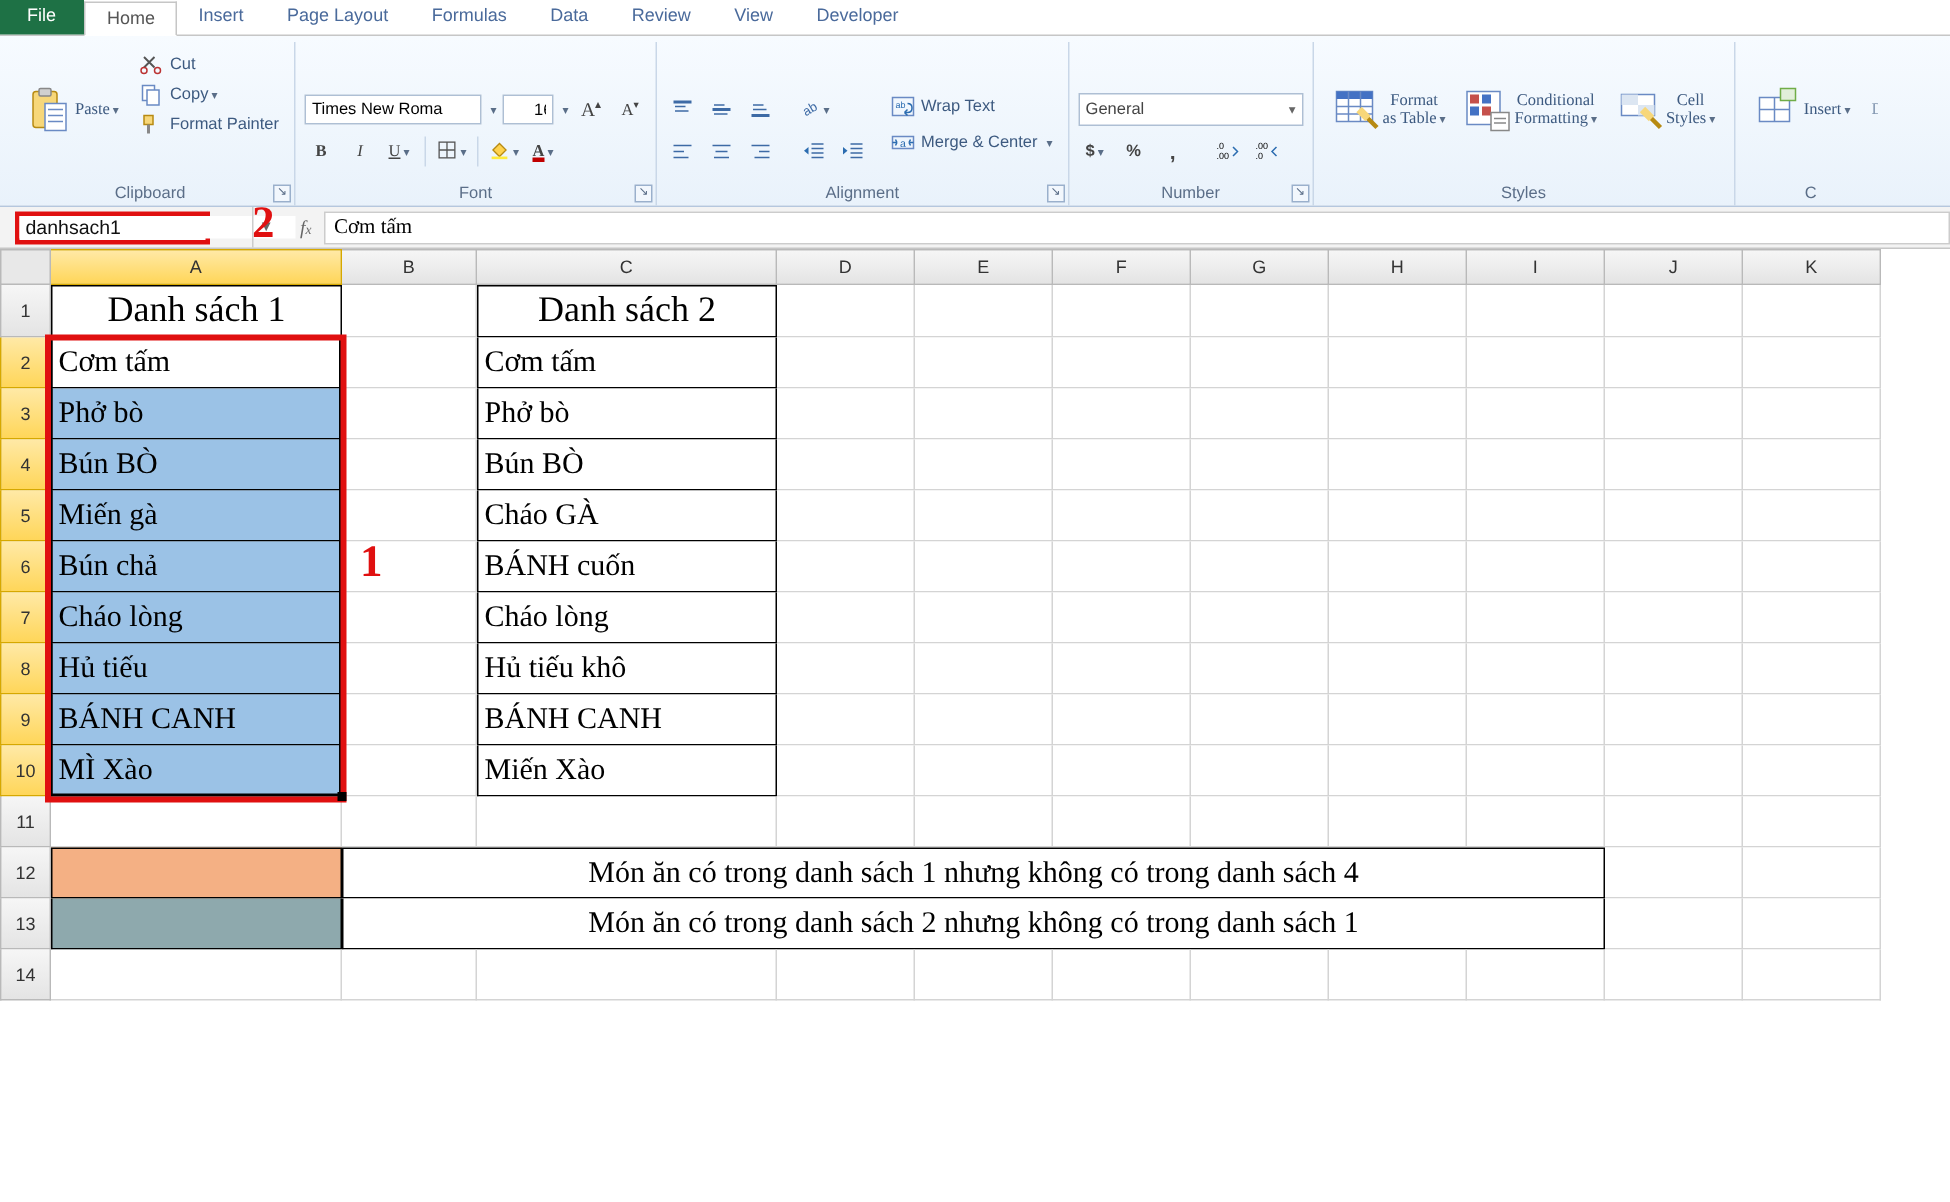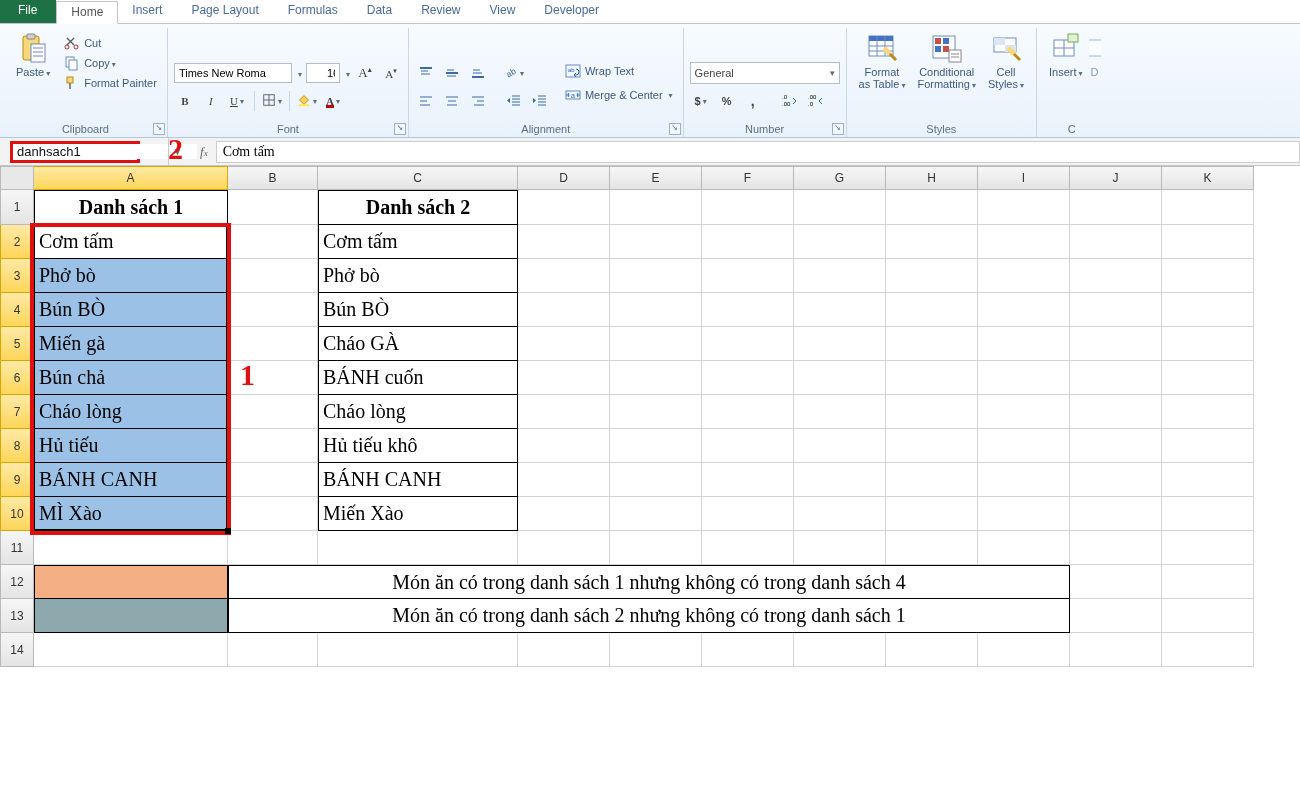--- a/index.html
+++ b/index.html
@@ -123,22 +123,22 @@
     display:flex;align-items:center;justify-content:center;
     border:1px solid transparent;
   }
 
   .num-fmt-box{
     border:1px solid #aebfd4;background:#fff;height:22px;width:150px;
     padding:2px 4px;font-size:11px;display:flex;align-items:center;justify-content:space-between;
   }
 
   .big-btn{
-    display:flex;flex-direction:column;align-items:center;justify-content:flex-start;
-    padding:2px 6px;gap:2px;height:86px;
+    display:flex;flex-direction:row;align-items:center;justify-content:flex-start;
+    padding:2px 6px;gap:2px;height:86px;font-family:Liberation Serif, serif;
   }
   .big-btn .lbl{font-size:11px;color:#3d5a80;text-align:center;line-height:12px;}
 
   
   .formula-row{
     display:flex;align-items:center;height:28px;
     border-bottom:1px solid #c6c6c6;background:#f3f3f3;
     padding-left:10px;
   }
   .name-box-wrap{
@@ -201,21 +201,21 @@
   .cells{
     position:relative;
   }
   .row{display:flex;}
   .cell{
     border-right:1px solid #d4d4d4;border-bottom:1px solid #d4d4d4;
     height:34px;display:flex;align-items:center;padding:0 4px;
     font-family:"Times New Roman",serif;font-size:20px;color:#000;
     background:#fff;white-space:nowrap;overflow:hidden;
   }
-  .cell.header{font-weight:bold;justify-content:center;font-size:20px;}
+  .cell.header{font-weight:normal;justify-content:center;font-size:24px;}
   .cell.sel{background:#9bc2e6;}
   .cell.active-sel{background:#fff;}
   .cell.r1{height:35px;}
 
   .cell.orange{background:#f4b084;}
   .cell.teal{background:#8ea9ad;}
   .merged-note{
     justify-content:center;font-size:20px;
   }
 

